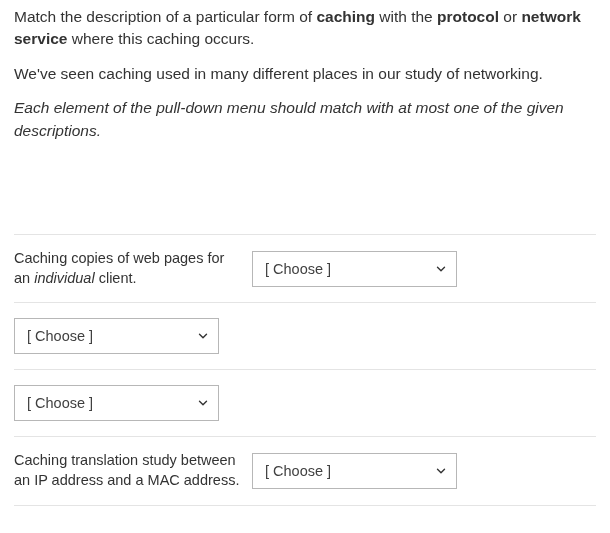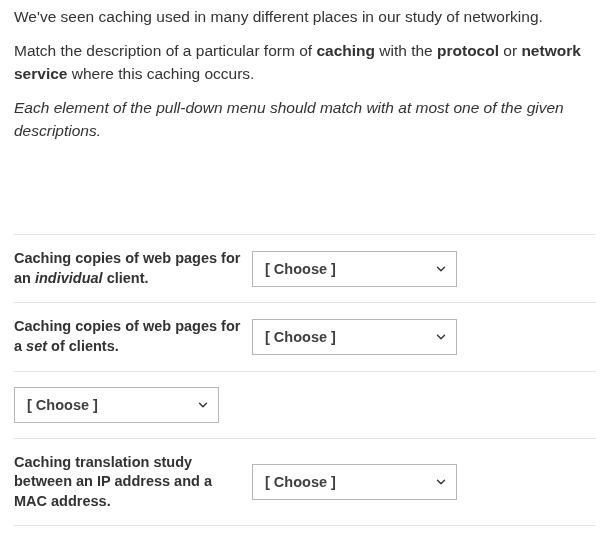--- a/index.html
+++ b/index.html
@@ -33,21 +33,20 @@
   .rows {
     border-top: 1px solid #e4e4e4;
   }
   .row {
     display: flex;
     align-items: center;
     border-bottom: 1px solid #e4e4e4;
     padding: 14px 0;
     min-height: 38px;
     box-sizing: content-box;
-    font-weight: bold;
   }
   .desc {
     width: 230px;
     font-size: 14.5px;
     line-height: 1.35;
     padding-right: 8px;
     color: #333;
   }
   .desc .it {
     font-style: italic;
@@ -78,24 +77,24 @@
     display: block;
   }
 </style>
 </head>
 <body>
 
 <div class="page">
 
   <div class="intro">
     <p>
-      <span>We've seen caching used in many different places in our study of networking.</span>
+      <span>Match the description of a particular form of </span><b>caching</b><span> with the </span><b>protocol</b><span> or </span><b>network service</b><span> where this caching occurs.</span>
     </p>
     <p>
-      <span>Match the description of a particular form of </span><b>caching</b><span> with the </span><b>protocol</b><span> or </span><b>network service</b><span> where this caching occurs.</span>
+      <span>We've seen caching used in many different places in our study of networking.</span>
     </p>
     <p class="italic">
       <span>Each element of the pull-down menu should match with at most one of the given descriptions.</span>
     </p>
   </div>
 
   <div class="spacer"></div>
 
   <div class="rows">
 
@@ -107,23 +106,20 @@
         <span>[ Choose ]</span>
         <span class="chev">
           <svg width="14" height="14" viewBox="0 0 24 24" fill="none" stroke="#333" stroke-width="2.4" stroke-linecap="round" stroke-linejoin="round">
               <polyline points="6 9 12 15 18 9"></polyline>
             </svg>
         </span>
       </div>
     </div>
 
     <div class="row">
-      <div class="desc">
-        <span>Caching copies of web pages for a </span><span class="it">set</span><span> of clients.</span>
-      </div>
       <div class="select">
         <span>[ Choose ]</span>
         <span class="chev">
           <svg width="14" height="14" viewBox="0 0 24 24" fill="none" stroke="#333" stroke-width="2.4" stroke-linecap="round" stroke-linejoin="round">
               <polyline points="6 9 12 15 18 9"></polyline>
             </svg>
         </span>
       </div>
     </div>
 

